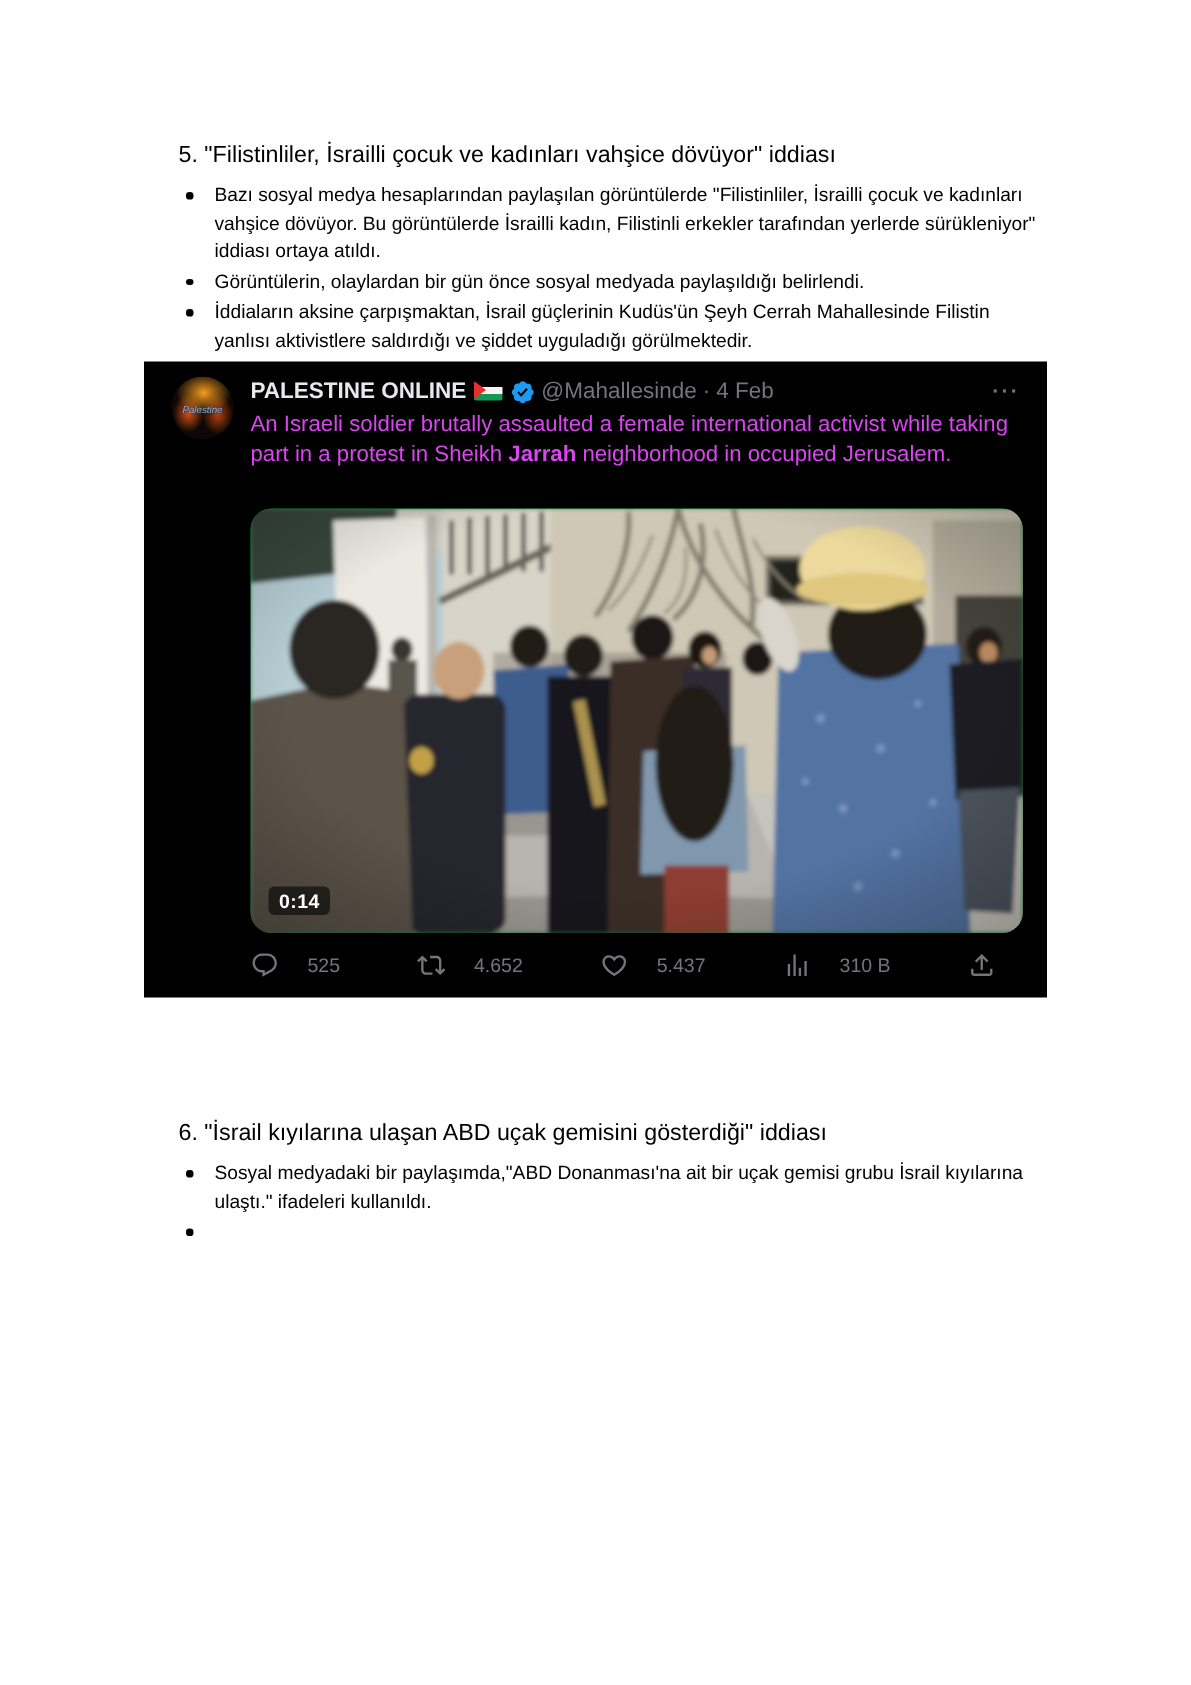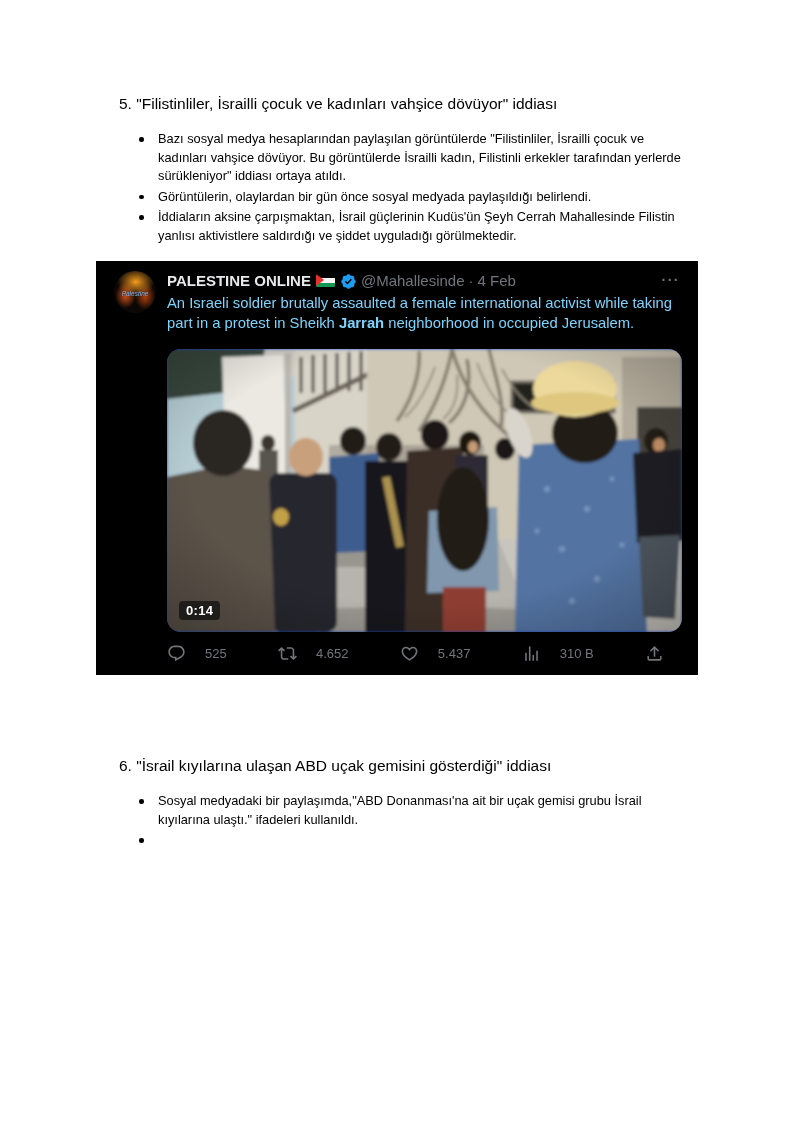--- a/index.html
+++ b/index.html
@@ -4,21 +4,21 @@
 <style>
   html,body{margin:0;padding:0;background:#ffffff;}
   .page{position:relative;width:794px;height:1123px;background:#ffffff;overflow:hidden;
         font-family:"Liberation Sans",sans-serif;color:#000;}
   .doc{position:absolute;left:96px;top:0;width:602px;}
 
   
   .sec-heading{font-size:15.5px;line-height:20px;font-weight:400;margin:0 0 7px 0;padding-left:23px;color:#000;}
   .sec5{margin-top:94px;}
   .sec6{margin-top:81px;}
-  ul.bullets{list-style:none;margin:16px;padding:0;}
+  ul.bullets{list-style:none;margin:1px;padding:0;}
   ul.bullets li{position:relative;padding-left:46px;font-size:12.8px;line-height:18.5px;margin:0 0 2px 0;color:#000;}
   .dot{position:absolute;left:27px;top:7px;width:4.5px;height:4.5px;border-radius:50%;background:#000;}
 
   
   .tweet{margin-top:5px;background:#000;padding:10px 16px 12px 18px;display:flex;gap:11px;
          color:#e7e9ea;box-sizing:border-box;width:602px;}
   .avatar{flex:none;width:42px;height:42px;border-radius:50%;position:relative;overflow:hidden;cursor:pointer;
      background:
        radial-gradient(ellipse 62% 48% at 52% 26%, #f59b1f 0%, rgba(245,155,31,0) 70%),
        radial-gradient(ellipse 34% 42% at 28% 58%, #d9531a 0%, rgba(217,83,26,0) 72%),
@@ -30,24 +30,24 @@
   .name-row{position:relative;display:flex;align-items:center;gap:4px;font-size:15px;line-height:19px;white-space:nowrap;}
   .name{font-weight:700;color:#e7e9ea;}
   .flag{position:relative;display:inline-block;width:19px;height:13px;margin:0 1px;flex:none;
         background:linear-gradient(180deg,#000000 0 33%,#f5f5f5 33% 66%,#149954 66% 100%);
         border-radius:1.5px;overflow:hidden;}
   .flag-tri{position:absolute;left:0;top:0;width:0;height:0;
         border-top:6.5px solid transparent;border-bottom:6.5px solid transparent;border-left:8.5px solid #e4312b;}
   .badge{flex:none;margin-top:1px;}
   .meta{color:#71767b;font-weight:400;}
   .more{position:absolute;right:2px;top:0;color:#71767b;font-size:14px;letter-spacing:1.5px;font-weight:700;cursor:pointer;}
-  .tweet-text{font-size:14.8px;line-height:20px;margin-top:3px;color:#7dd3fc;}
+  .tweet-text{font-size:14.8px;line-height:20px;margin-top:3px;color:#d946ef;}
   .tweet-text b{font-weight:700;}
 
-  .video{position:relative;margin-top:16px;width:100%;height:283px;border-radius:14px;overflow:hidden;background:#1d4ed8;cursor:pointer;}
+  .video{position:relative;margin-top:26px;width:100%;height:283px;border-radius:14px;overflow:hidden;background:#15803d;cursor:pointer;}
   .video svg{display:block;width:100%;height:100%;}
   .timestamp{position:absolute;left:12px;bottom:12px;background:rgba(10,10,10,0.68);color:#fff;
        font-size:13px;font-weight:700;padding:2px 7px;border-radius:4px;letter-spacing:.3px;}
 
   .actions{display:flex;justify-content:space-between;align-items:center;margin-top:12px;
        padding-right:18px;color:#71767b;font-size:13px;}
   .action{display:flex;align-items:center;gap:19px;cursor:pointer;}
   .action svg{flex:none;}
 </style>
 </head>

